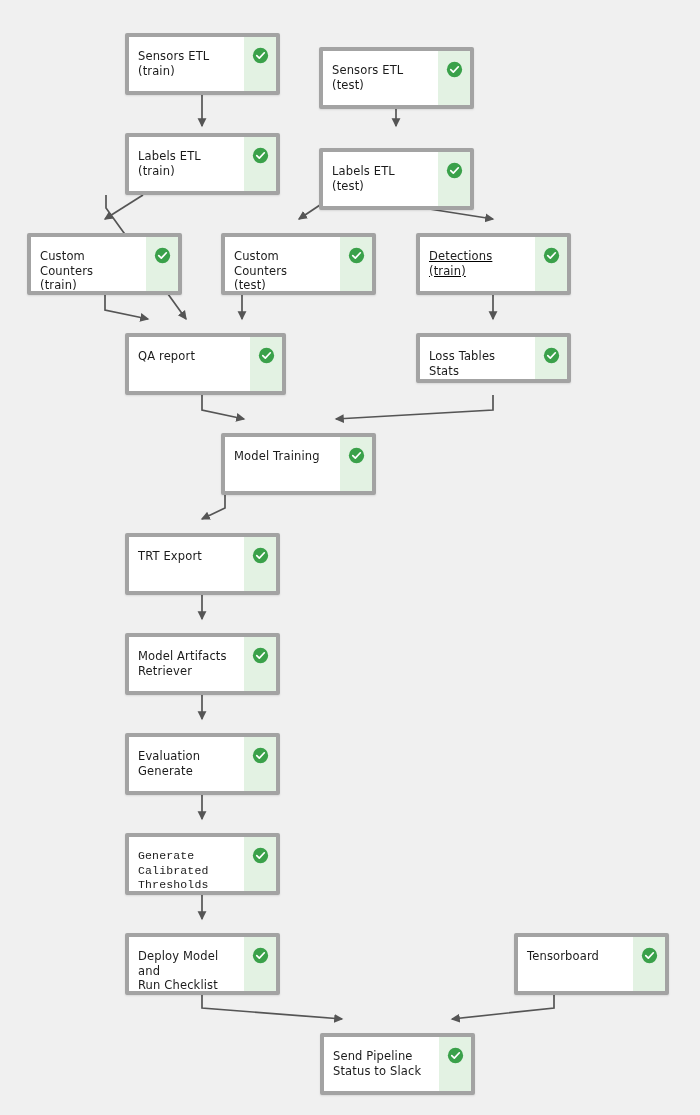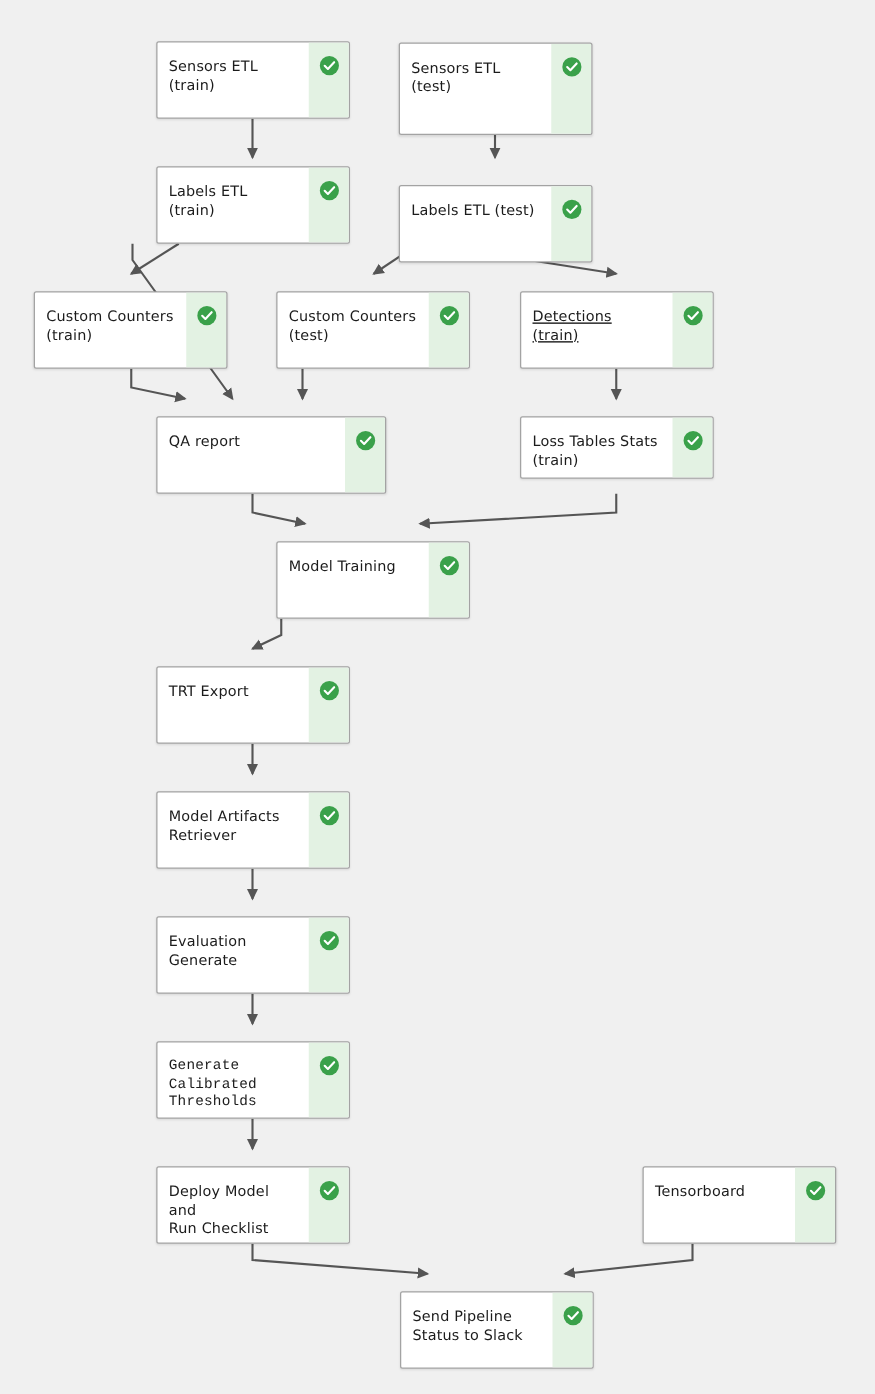--- a/index.html
+++ b/index.html
@@ -20,21 +20,21 @@
     left: 0;
     top: 0;
     width: 700px;
     height: 1115px;
     pointer-events: none;
   }
   .node {
     position: absolute;
     box-sizing: border-box;
     background: #ffffff;
-    border: 1px solid #a3a3a3;
+    border: 4px solid #a3a3a3;
     border-radius: 2px;
     box-shadow: 0 1px 2px rgba(0,0,0,0.10);
     display: flex;
     align-items: stretch;
     overflow: hidden;
   }
   .node-label {
     flex: 1 1 auto;
     padding: 12px 10px 0 9px;
     font-size: 11.5px;
@@ -95,21 +95,21 @@
   <div id="nodes-layer">
       <div class="node" style="left: 125px; top: 33px; width: 155px; height: 62px;">
         <div class="node-label">Sensors ETL (train)</div>
         <div class="node-status" style="background: rgb(227, 242, 227);">
           <svg class="status-icon" viewBox="0 0 20 20">
             <circle cx="10" cy="10" r="9" fill="#3aa14a"></circle>
             <path d="M5.6 10.2 L8.6 13.1 L14.5 6.8" fill="none" stroke="#ffffff" stroke-width="2" stroke-linecap="round" stroke-linejoin="round"></path>
           </svg>
         </div>
       </div>
-      <div class="node" style="left: 319px; top: 34px; width: 155px; height: 74px;">
+      <div class="node" style="left: 319px; top: 47px; width: 155px; height: 62px;">
         <div class="node-label">Sensors ETL (test)</div>
         <div class="node-status" style="background: rgb(227, 242, 227);">
           <svg class="status-icon" viewBox="0 0 20 20">
             <circle cx="10" cy="10" r="9" fill="#3aa14a"></circle>
             <path d="M5.6 10.2 L8.6 13.1 L14.5 6.8" fill="none" stroke="#ffffff" stroke-width="2" stroke-linecap="round" stroke-linejoin="round"></path>
           </svg>
         </div>
       </div>
       <div class="node" style="left: 125px; top: 133px; width: 155px; height: 62px;">
         <div class="node-label">Labels ETL (train)</div>
@@ -151,21 +151,21 @@
       </div>
       <div class="node" style="left: 416px; top: 233px; width: 155px; height: 62px; text-decoration: underline;">
         <div class="node-label">Detections (train)</div>
         <div class="node-status" style="background: rgb(227, 242, 227);">
           <svg class="status-icon" viewBox="0 0 20 20">
             <circle cx="10" cy="10" r="9" fill="#3aa14a"></circle>
             <path d="M5.6 10.2 L8.6 13.1 L14.5 6.8" fill="none" stroke="#ffffff" stroke-width="2" stroke-linecap="round" stroke-linejoin="round"></path>
           </svg>
         </div>
       </div>
-      <div class="node" style="left: 125px; top: 333px; width: 184px; height: 62px; gap: 10px;">
+      <div class="node" style="left: 125px; top: 333px; width: 161px; height: 62px; gap: 10px;">
         <div class="node-label">QA report</div>
         <div class="node-status" style="background: rgb(227, 242, 227);">
           <svg class="status-icon" viewBox="0 0 20 20">
             <circle cx="10" cy="10" r="9" fill="#3aa14a"></circle>
             <path d="M5.6 10.2 L8.6 13.1 L14.5 6.8" fill="none" stroke="#ffffff" stroke-width="2" stroke-linecap="round" stroke-linejoin="round"></path>
           </svg>
         </div>
       </div>
       <div class="node" style="left: 416px; top: 333px; width: 155px; height: 50px;">
         <div class="node-label">Loss Tables Stats

